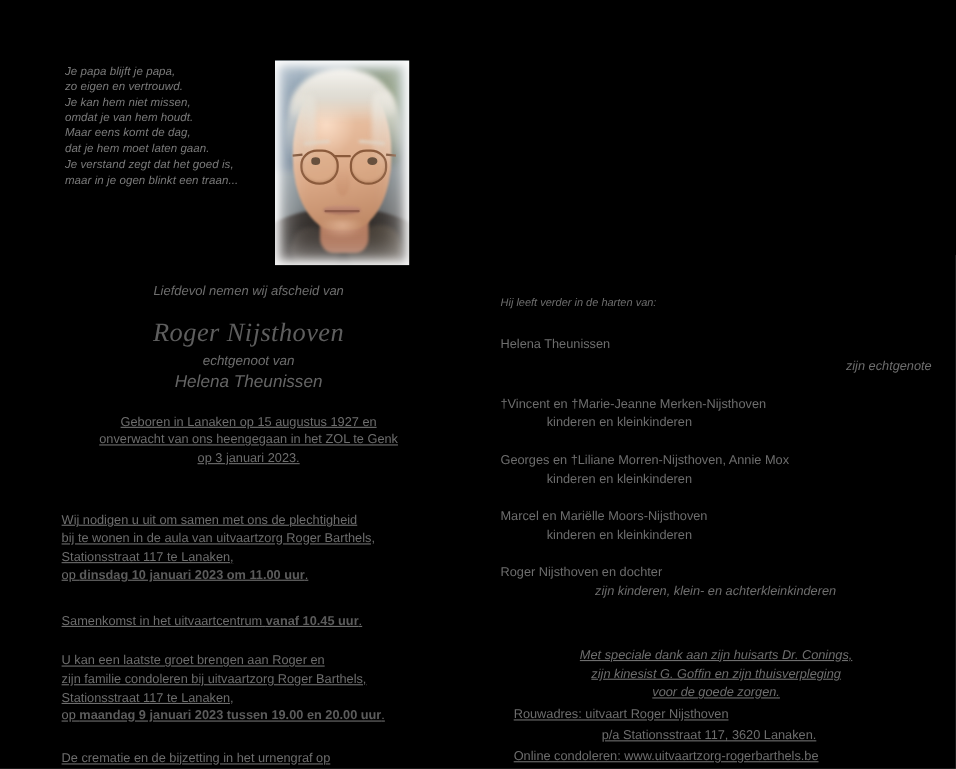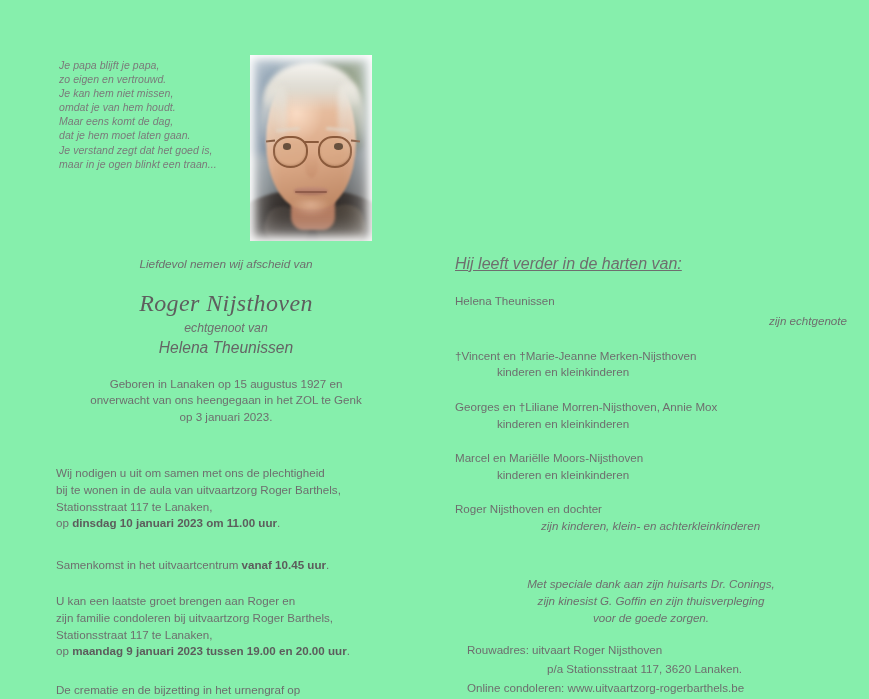--- a/index.html
+++ b/index.html
@@ -12,21 +12,21 @@
     height: 699px;
     position: relative;
     overflow: hidden;
     font-family: "Liberation Sans", sans-serif;
     color: #6e6e6e;
     -webkit-font-smoothing: antialiased;
   }
   .card {
     position: absolute;
     inset: 0;
-    background: #86efac;
+    background: #000000;
   }
 
   
   .poem {
     position: absolute;
     left: 59px;
     top: 58px;
     width: 200px;
     font-style: italic;
     font-size: 10.5px;
@@ -239,44 +239,43 @@
     font-style: italic;
     font-size: 15.6px;
     text-align: center;
     margin: 2px 0 0 0;
     line-height: 20px;
     color: #656565;
   }
   .block {
     margin: 0;
   }
-  .para { margin: 0; }
+  .para { margin: 0; text-decoration: underline; }
   .center { text-align: center; }
   .p-born { margin-top: 18px; }
   .p-invite { margin-top: 40px; }
   .p-gather { margin-top: 25px; }
   .p-greet { margin-top: 20px; }
   .p-cremation { margin-top: 22px; }
   b { font-weight: bold; color: #5c5c5c; }
 
   
   .col-right {
     position: absolute;
     left: 455px;
     top: 256px;
     width: 392px;
     font-size: 11.6px;
     line-height: 16.6px;
     color: #6e6e6e;
   }
   .r-lead {
     font-style: italic;
-    font-size: 16px;
-    margin: 0 0 20px 0;
-    text-decoration: underline;
+    font-size: 10px;
+    margin: 12px 0 20px 0;
   }
   .family-group { margin-bottom: 18px; }
   .fam-name { margin: 0; }
   .fam-sub {
     margin: 0;
     padding-left: 42px;
   }
   .role-right {
     margin: 4px 0 0 0;
     text-align: right;

